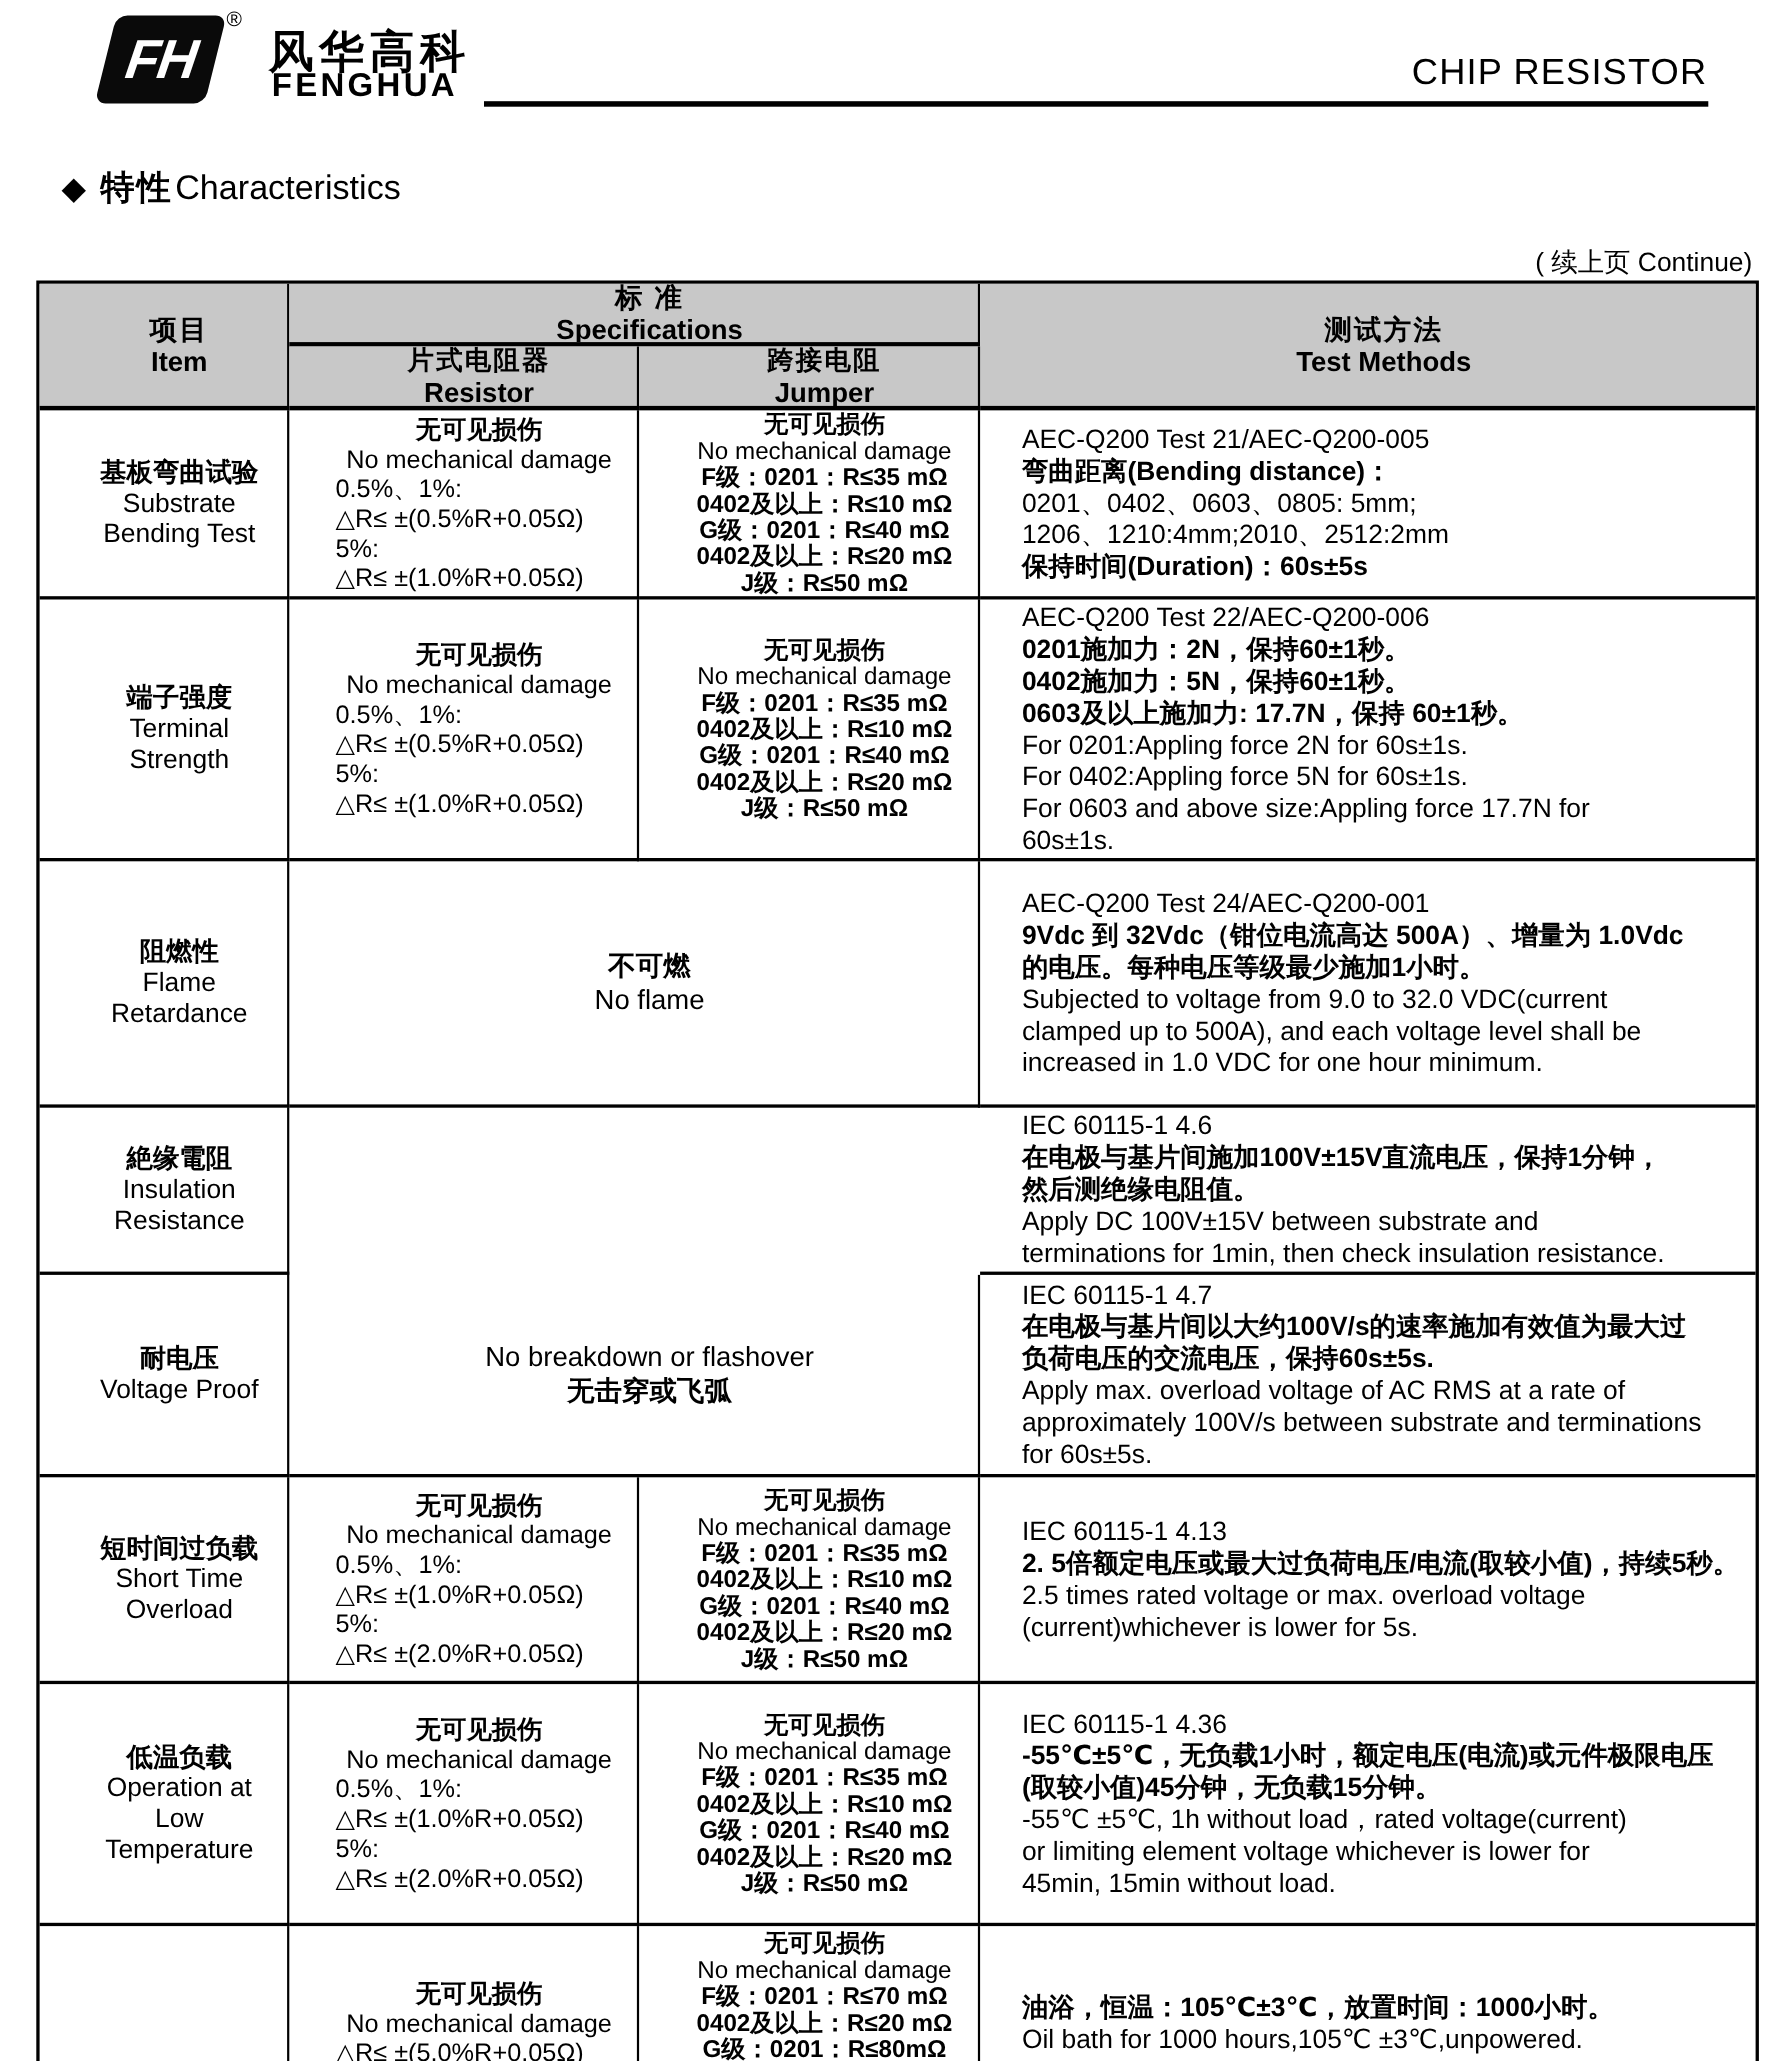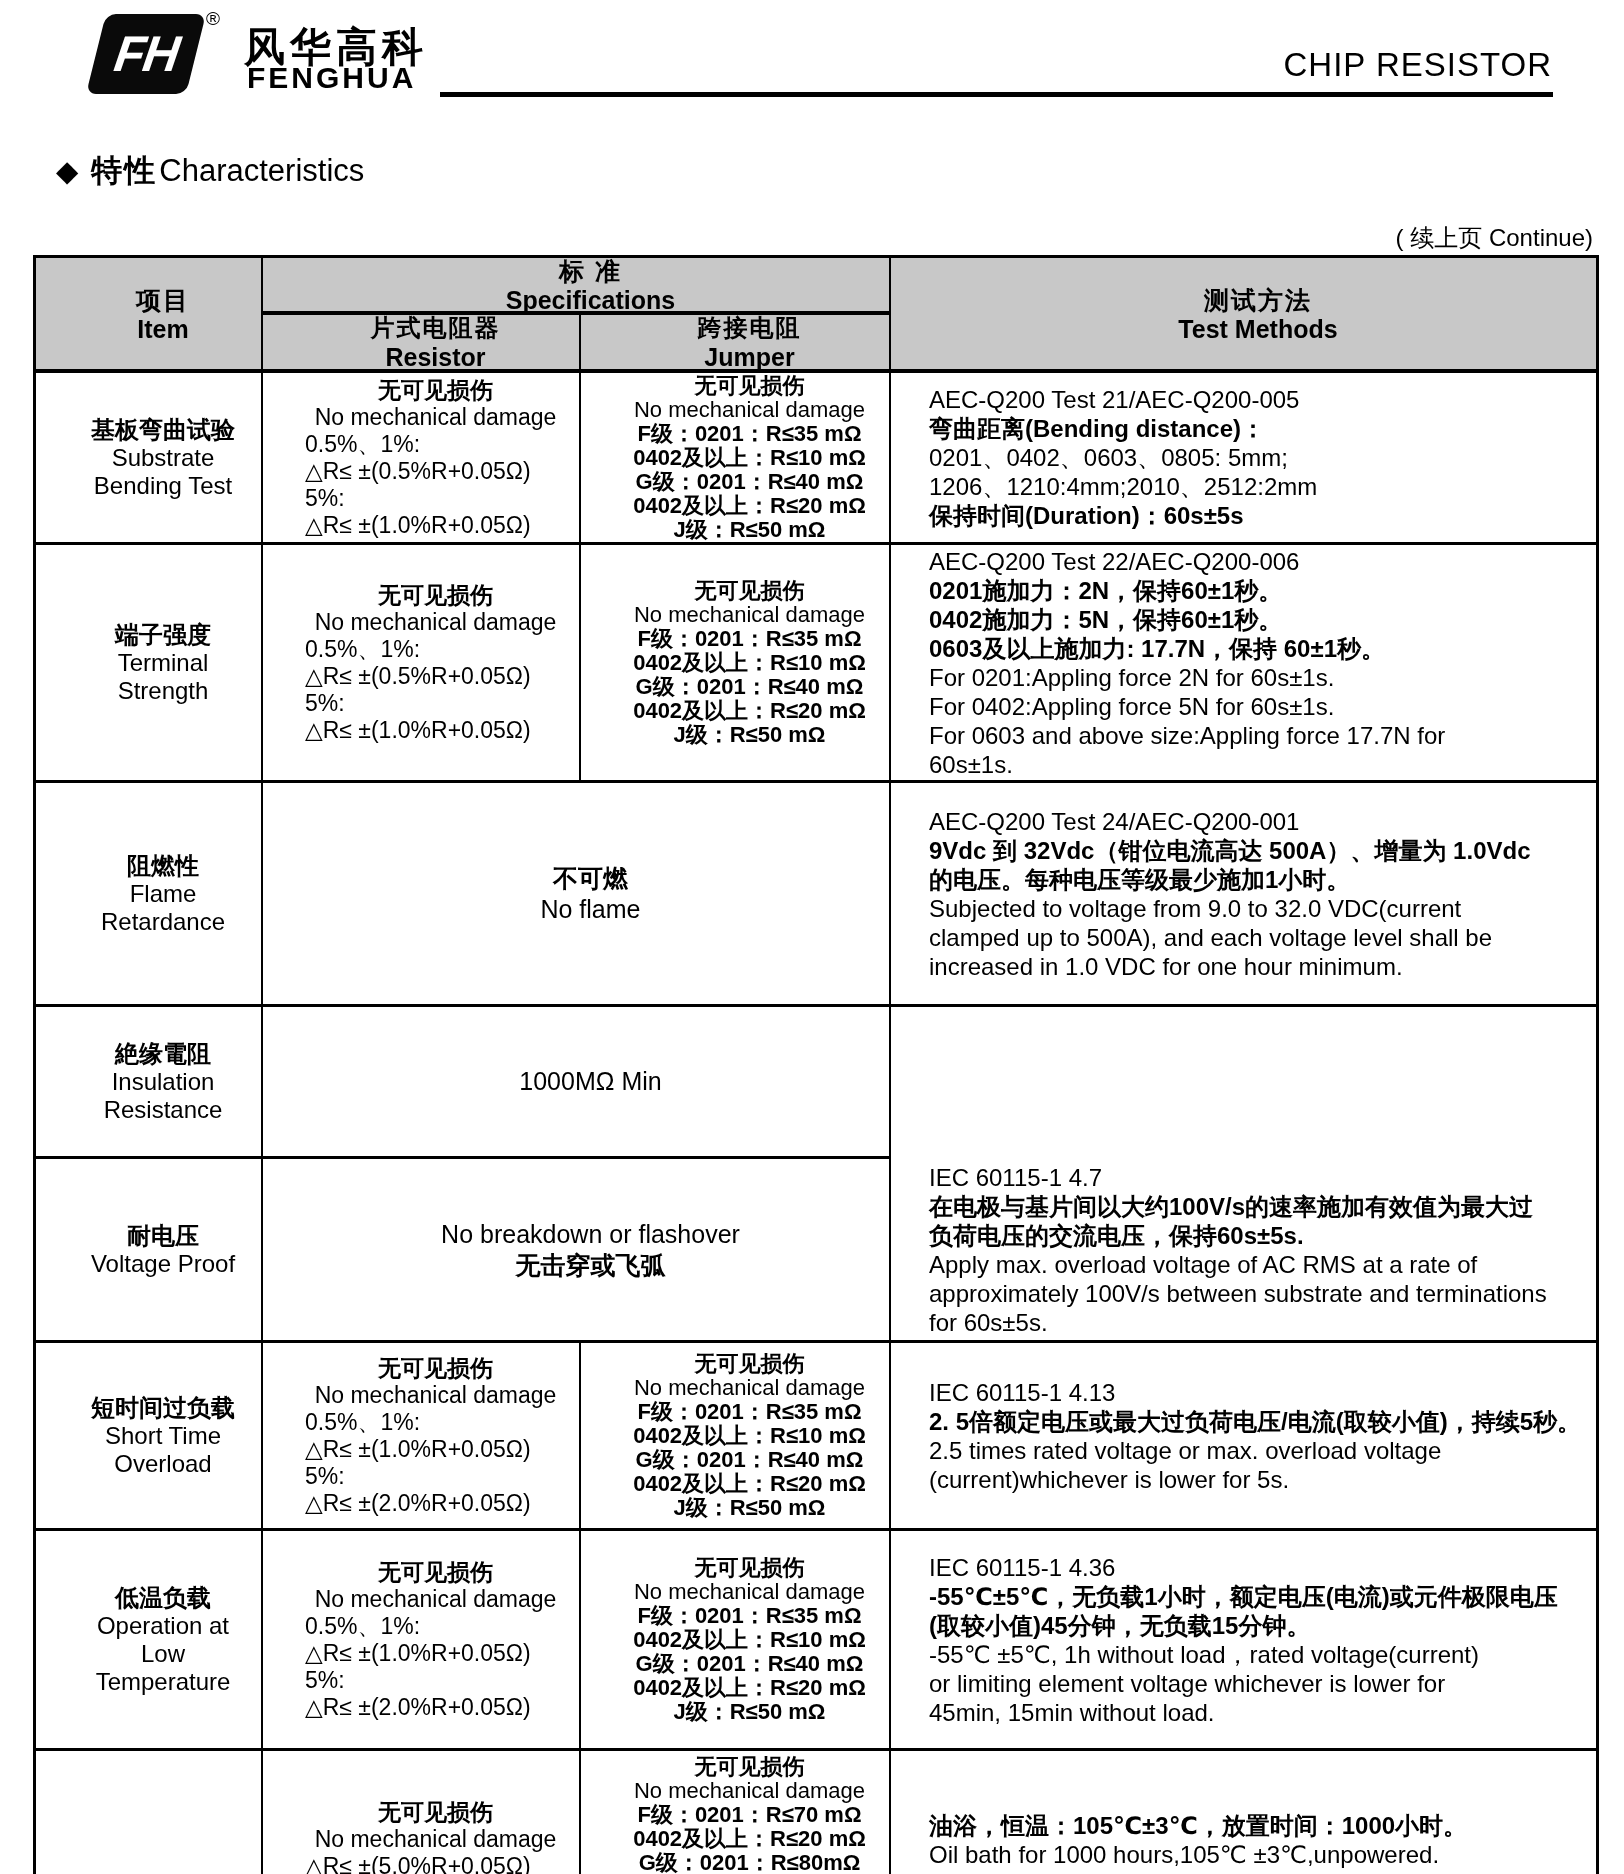--- a/index.html
+++ b/index.html
@@ -173,22 +173,26 @@
         <div class="ln">Subjected to voltage from 9.0 to 32.0 VDC(current</div>
         <div class="ln">clamped up to 500A), and each voltage level shall be</div>
         <div class="ln">increased in 1.0 VDC for one hour minimum.</div>
       </div>
 
     <div class="cell c-item" style="grid-row:6;grid-column:1">
         <div class="ln cn">絶缘電阻</div>
         <div class="ln">Insulation</div>
         <div class="ln">Resistance</div>
       </div>
-    <div class="cell c-spec" style="grid-row:6;grid-column:2/4">
-        <div class="ln">1000MΩ Min</div>
+    <div class="cell c-test lastcol" style="grid-row:6;grid-column:4">
+        <div class="ln">IEC 60115-1 4.6</div>
+        <div class="ln cn">在电极与基片间施加100V±15V直流电压，保持1分钟，</div>
+        <div class="ln cn">然后测绝缘电阻值。</div>
+        <div class="ln">Apply DC 100V±15V between substrate and</div>
+        <div class="ln">terminations for 1min, then check insulation resistance.</div>
       </div>
 
     <div class="cell c-item" style="grid-row:7;grid-column:1">
         <div class="ln cn">耐电压</div>
         <div class="ln">Voltage Proof</div>
       </div>
     <div class="cell c-spec" style="grid-row:7;grid-column:2/4">
         <div class="ln">No breakdown or flashover</div>
         <div class="ln cn">无击穿或飞弧</div>
       </div>

